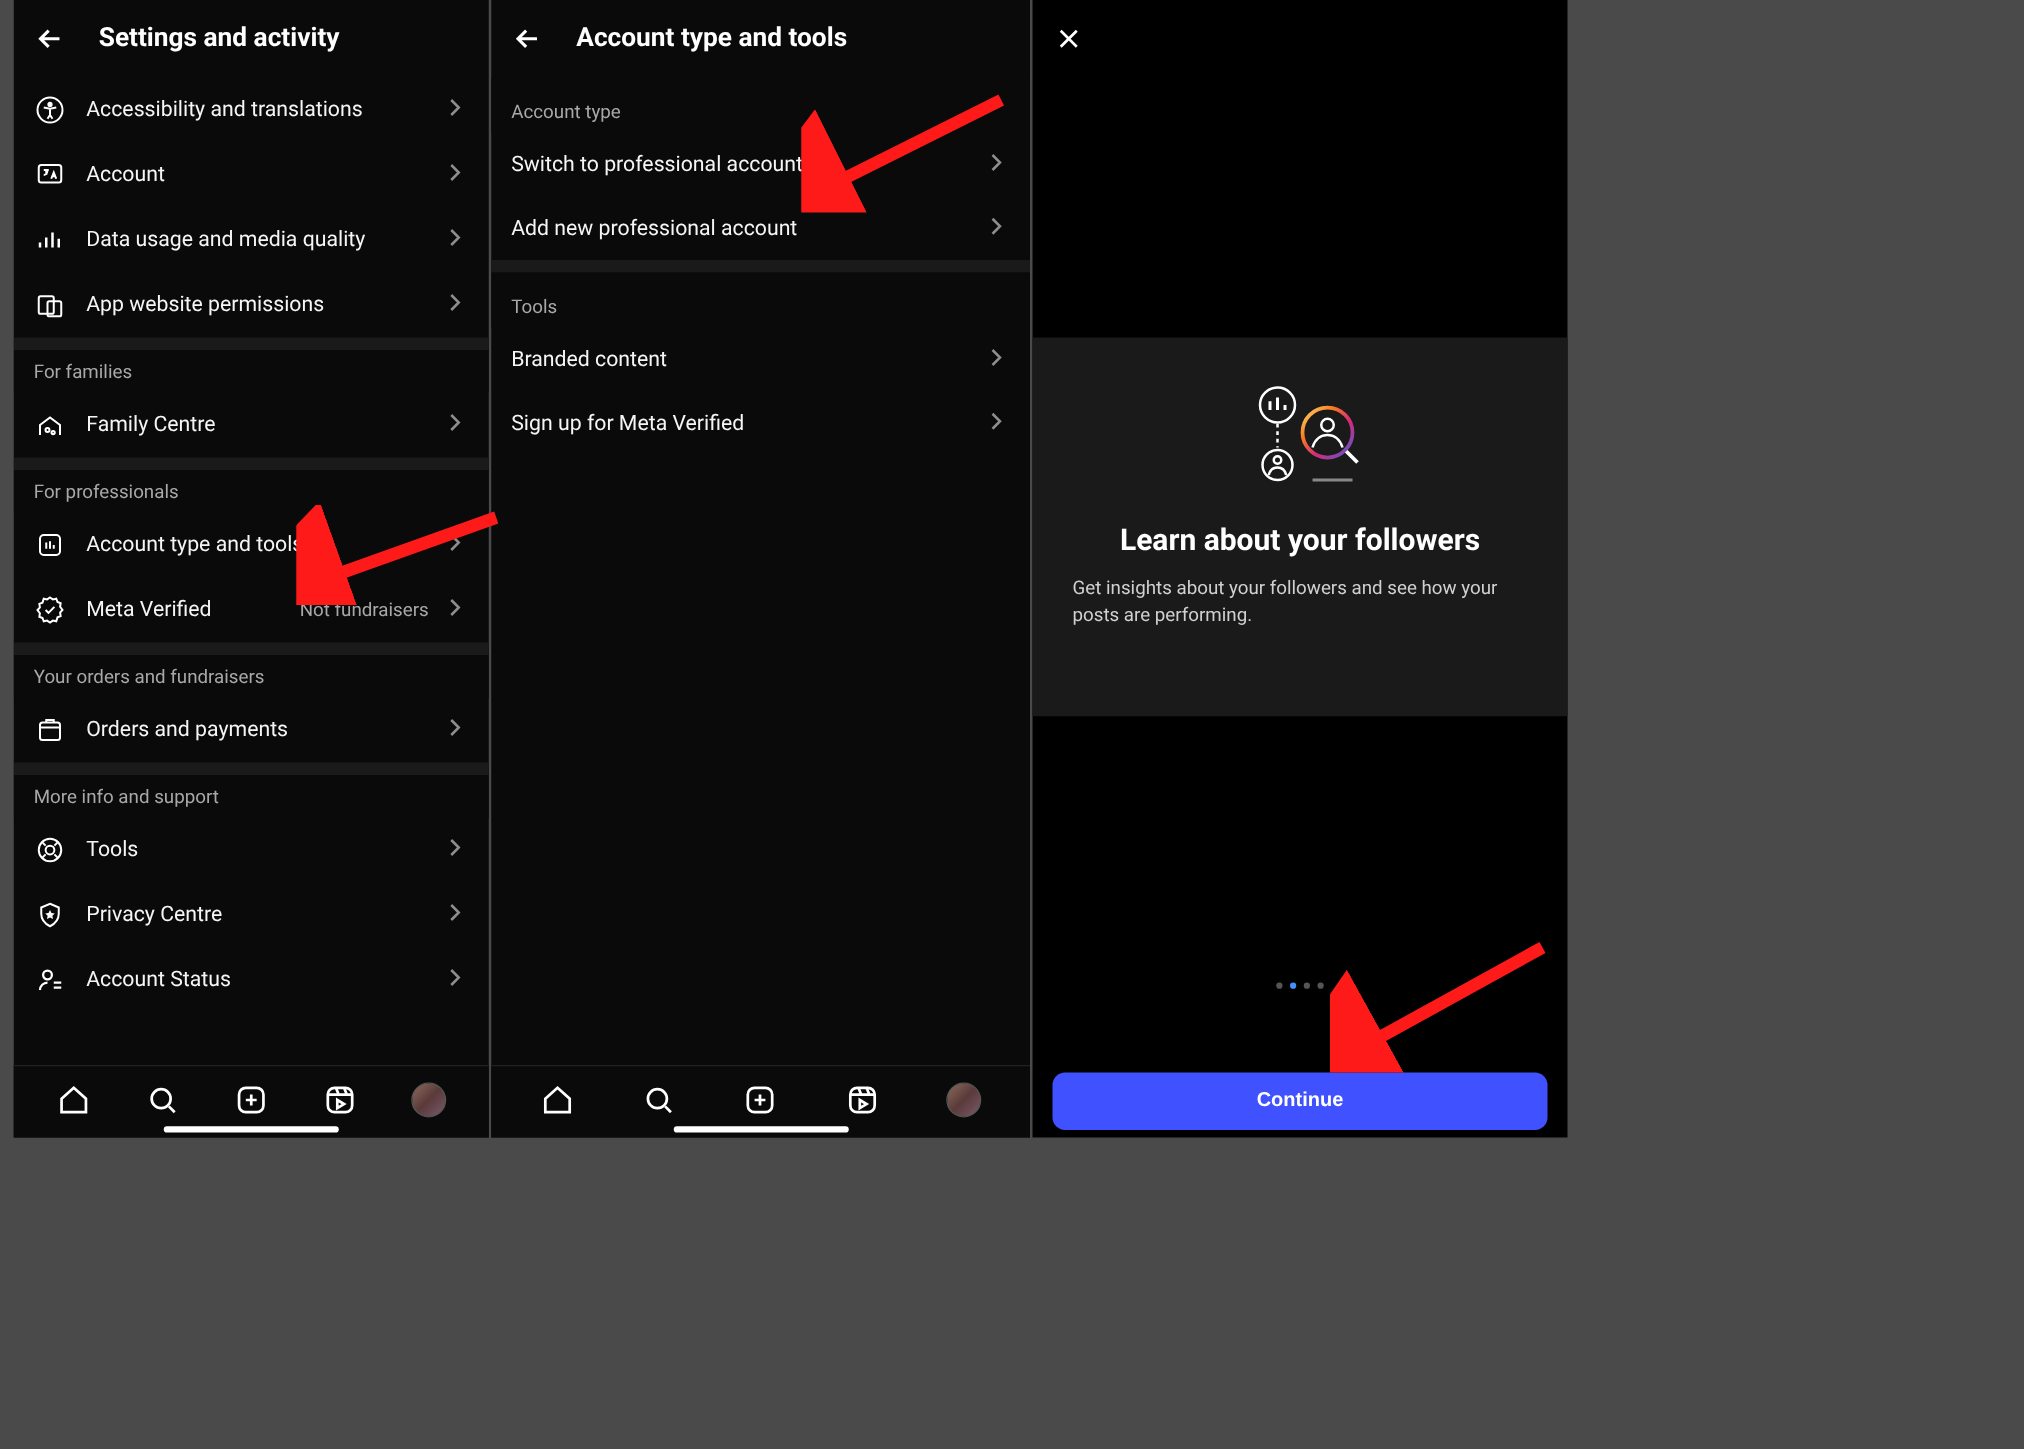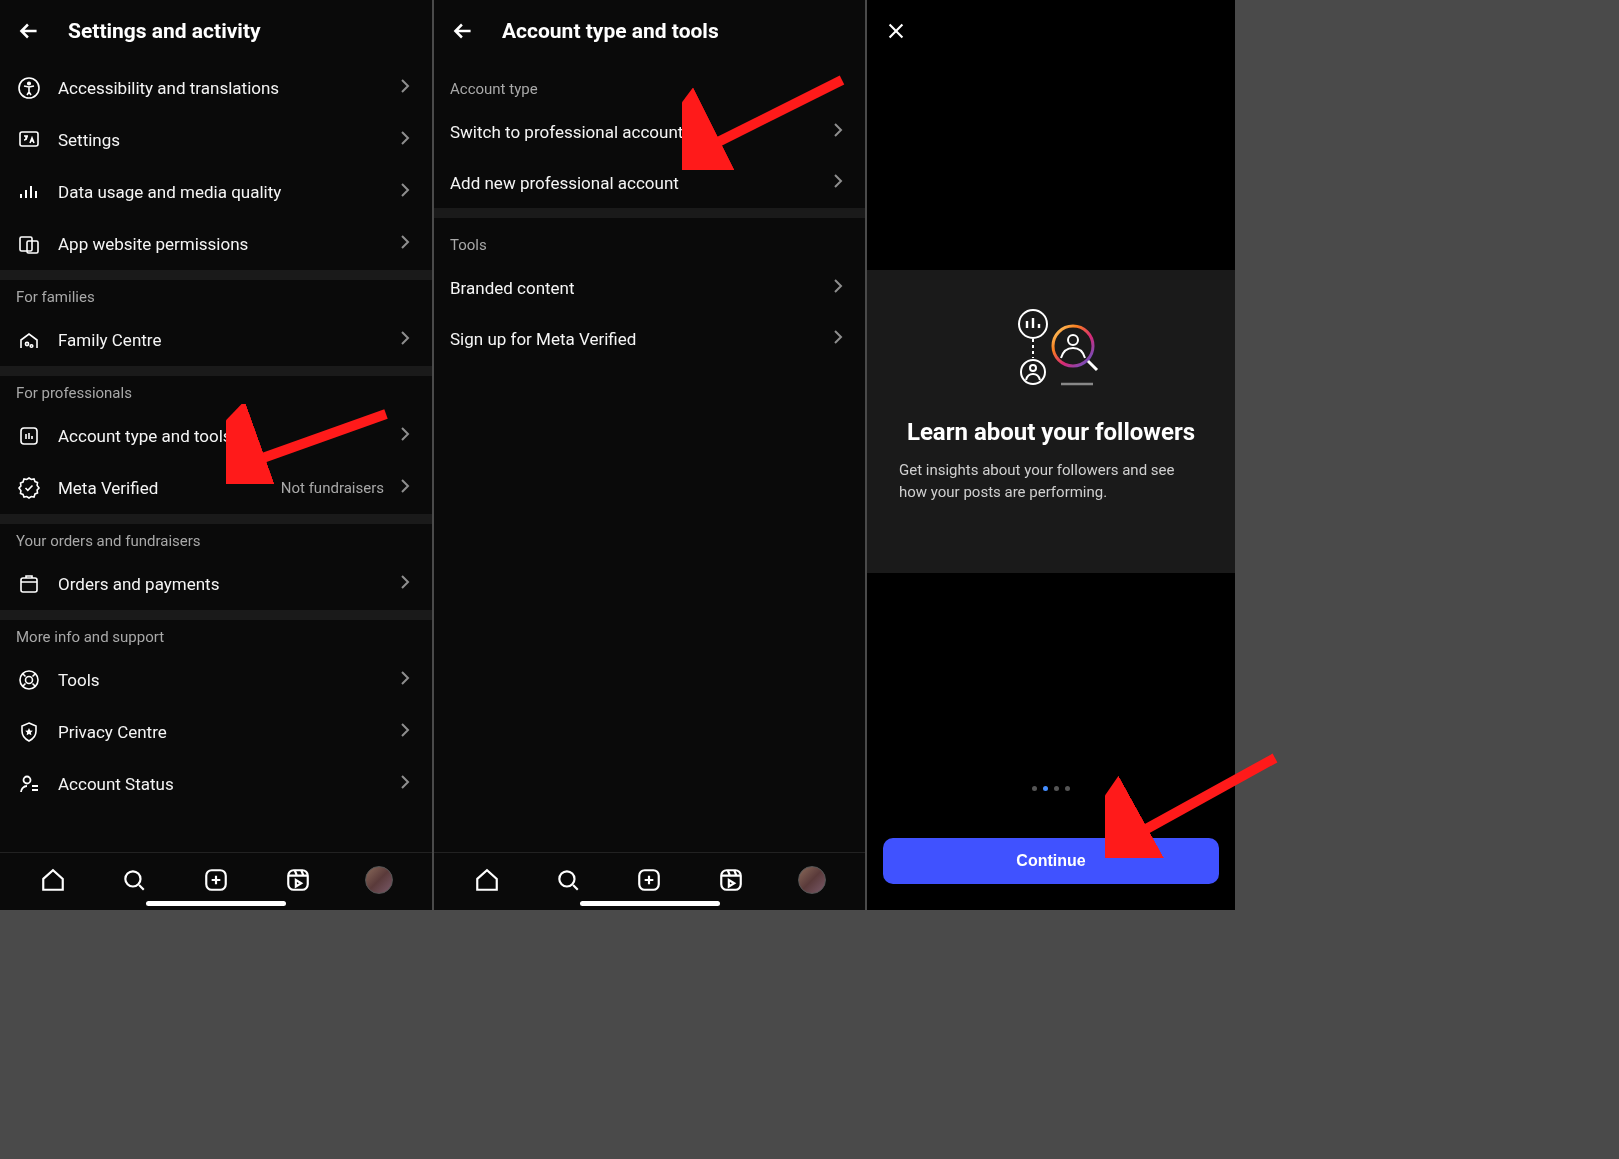--- a/index.html
+++ b/index.html
@@ -13,23 +13,23 @@
     overflow: hidden;
   }
   .phone {
     background: #0a0a0a;
     color: #fff;
     position: relative;
     display: flex;
     flex-direction: column;
     height: 910px;
   }
-  .phone1 { width: 432px; }
+  .phone1 { width: 380px; margin-left: 11px; }
   .phone2 { width: 431px; }
-  .phone3 { width: 368px; background: #000; }
+  .phone3 { width: 428px; background: #000; }
   .header {
     display: flex;
     align-items: center;
     padding: 12px 16px;
     gap: 26px;
     height: 62px;
   }
   .header-title {
     font-size: 21px;
     font-weight: 700;
@@ -161,21 +161,21 @@
     top: 786px;
     display: flex;
     gap: 6px;
   }
   .dot { width: 5px; height: 5px; border-radius: 50%; background: #555; }
   .dot.active { background: #458eff; }
   .continue-btn {
     position: absolute;
     left: 16px;
     right: 16px;
-    bottom: 26px;
+    bottom: 6px;
     height: 46px;
     background: #4052ff;
     color: #fff;
     border: none;
     border-radius: 10px;
     font-size: 16px;
     font-weight: 600;
     cursor: pointer;
   }
   
@@ -212,21 +212,21 @@
             <path d="M2 2l6 6-6 6"></path>
           </svg></span>
     </div>
     <div class="row">
       <span class="row-icon">
         <svg width="24" height="24" viewBox="0 0 24 24" fill="none" stroke="#fff" stroke-width="1.6">
             <rect x="3" y="4" width="18" height="14" rx="2"></rect>
             <path d="M7 8h4M9 8v4M7 12c1 0 3-1 3-4M13 15l2-5 2 5M13.7 13h2.6"></path>
           </svg>
       </span>
-      <span class="row-label">Settings</span>
+      <span class="row-label">Account</span>
       <span class="chev"><svg width="10" height="16" viewBox="0 0 10 16" fill="none" stroke="#8e8e8e" stroke-width="2">
             <path d="M2 2l6 6-6 6"></path>
           </svg></span>
     </div>
     <div class="row">
       <span class="row-icon">
         <svg width="24" height="24" viewBox="0 0 24 24" fill="none" stroke="#fff" stroke-width="2">
             <path d="M4 18v-4M9 18V10M14 18V6M19 18v-7"></path>
           </svg>
       </span>

